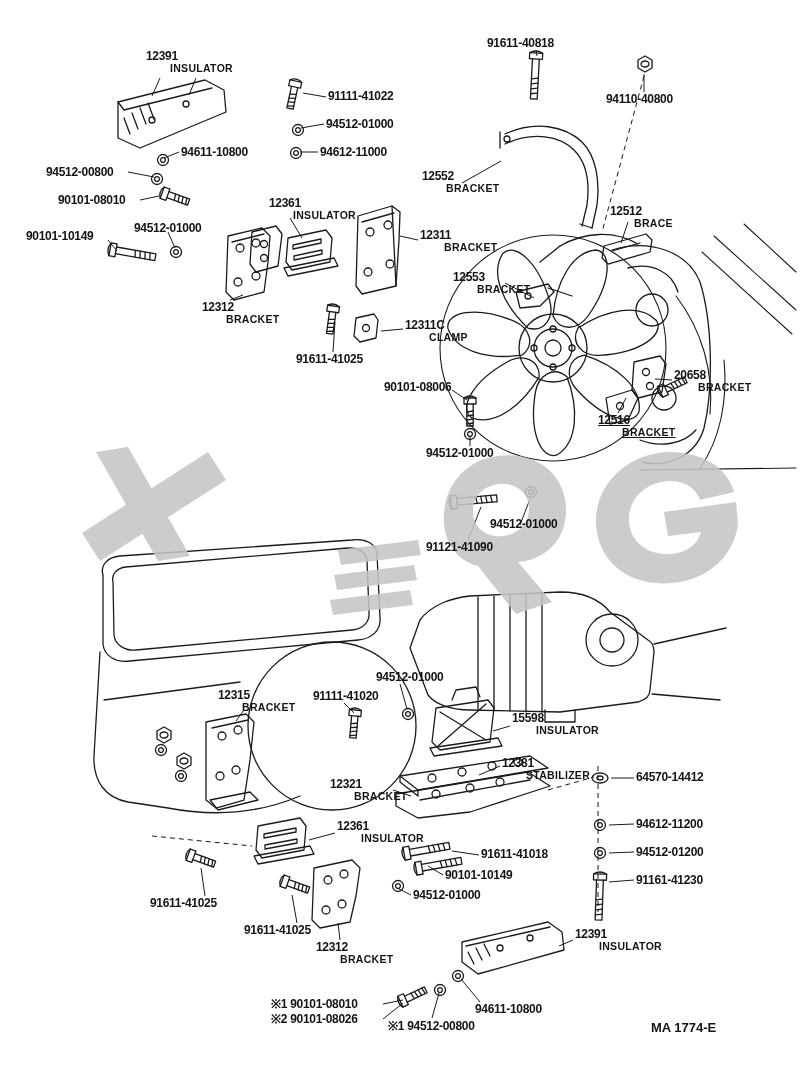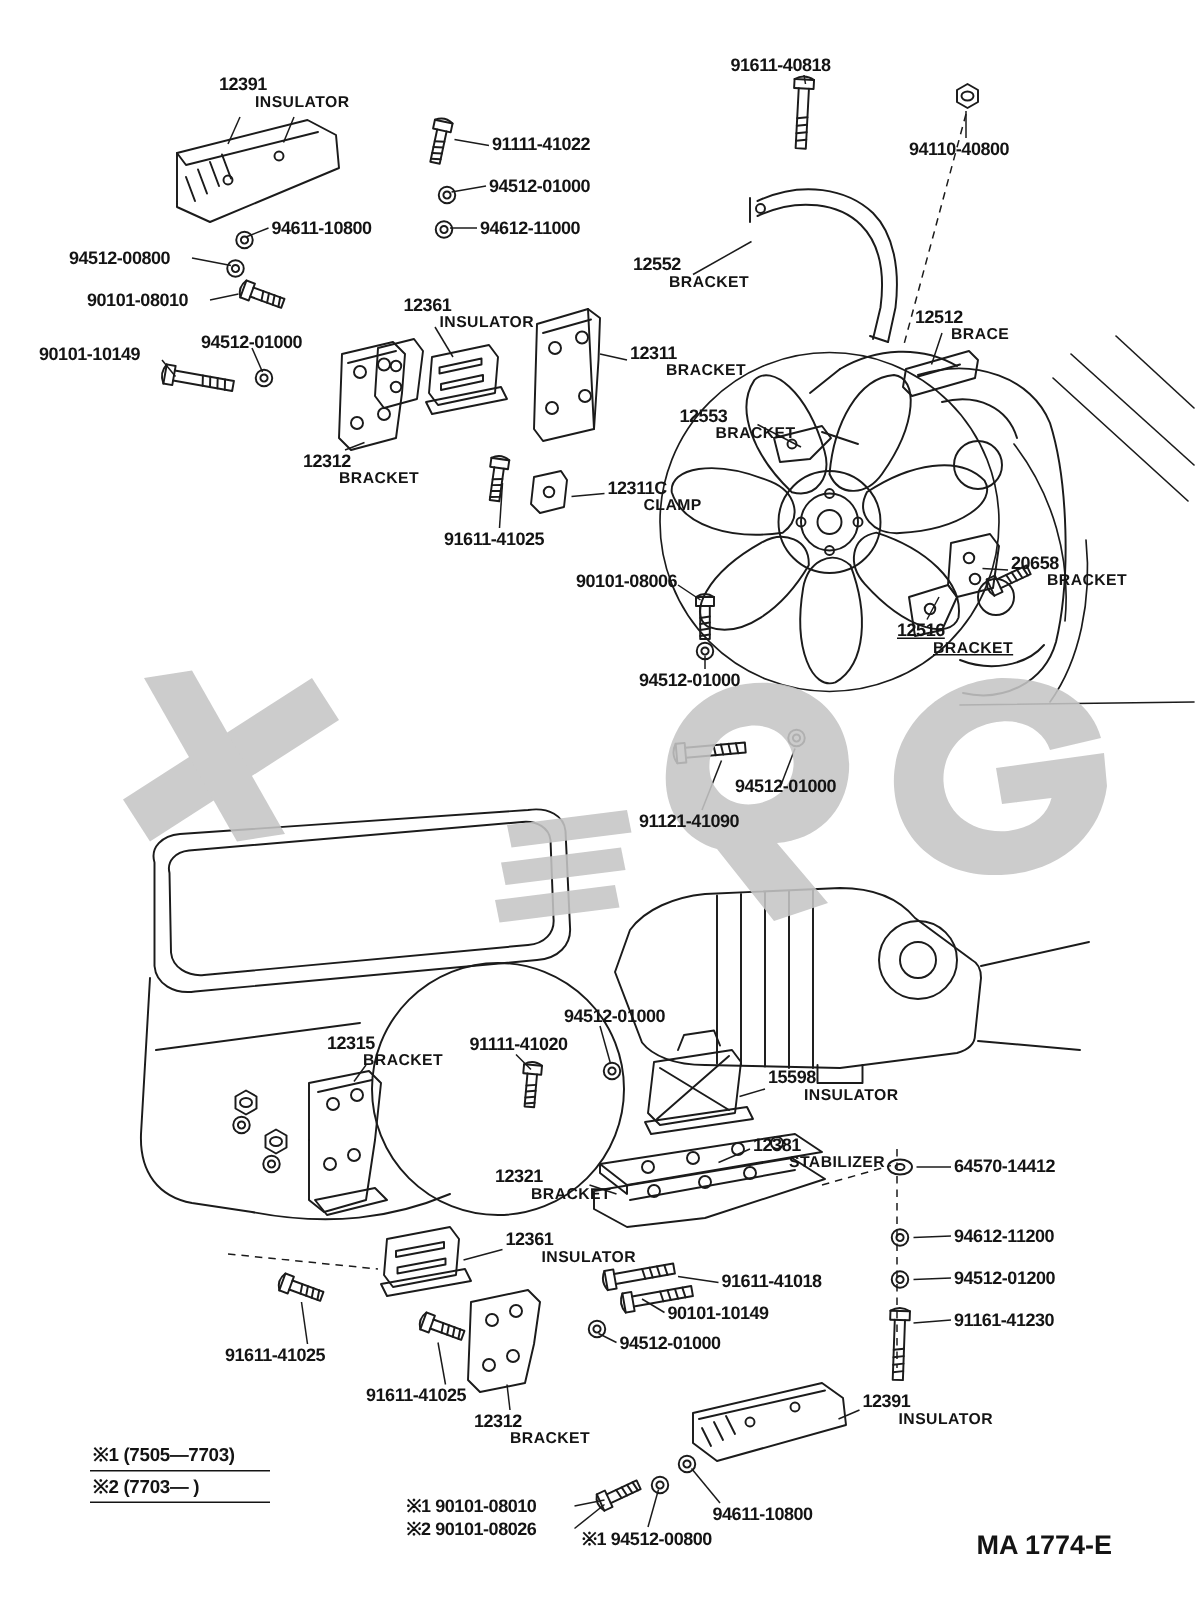--- a/index.html
+++ b/index.html
@@ -13,21 +13,21 @@
     position:absolute;color:#141414;font-weight:700;line-height:1.08;white-space:nowrap;
   }
   .part-num{font-size:12px;letter-spacing:-0.3px;}
   .part-name{font-size:10.5px;margin-left:24px;letter-spacing:0.3px;}
   .legend{
     position:absolute;left:60px;top:960px;color:#141414;font-weight:700;
     font-size:12.5px;letter-spacing:-0.2px;
   }
   .legend-row{border-bottom:1.6px solid #141414;padding:1px 10px 2px 2px;min-width:108px;}
   .doc-code{
-    position:absolute;left:651px;top:1020px;color:#141414;font-weight:600;font-size:18px;
+    position:absolute;left:651px;top:1020px;color:#141414;font-weight:600;font-size:13px;
   }
 </style>
 </head>
 <body>
 
 <div class="stage">
 
   <svg class="artwork" width="800" height="1074" viewBox="0 0 800 1074">
     <defs>
       <g id="washer">
@@ -508,19 +508,15 @@
         <div class="part-num">※2 90101-08026</div>
       </div>
       <div class="part-label" style="left: 475px; top: 1003px;">
         <div class="part-num">94611-10800</div>
       </div>
       <div class="part-label" style="left: 388px; top: 1020px;">
         <div class="part-num">※1 94512-00800</div>
       </div>
     </div>
 
-  <div class="legend">
-    <div class="legend-row">※1 (7505—7703)</div>
-    <div class="legend-row">※2 (7703—      )</div>
-  </div>
 
   <div class="doc-code">MA 1774-E</div>
 </div>
 
 </body></html>

